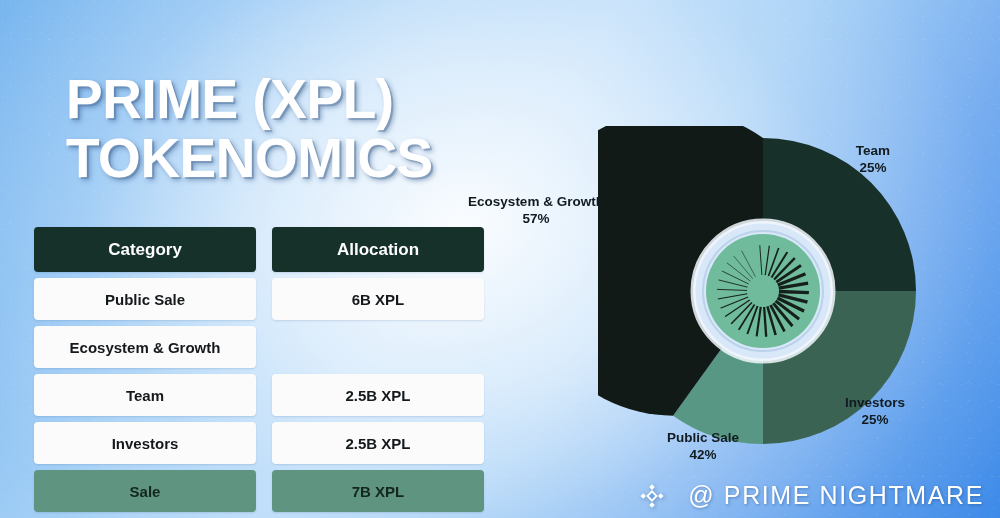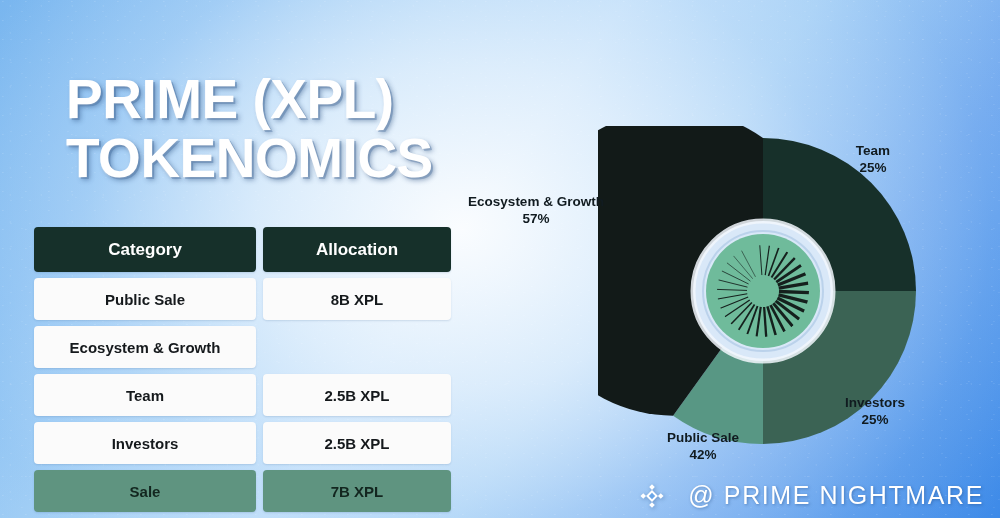--- a/index.html
+++ b/index.html
@@ -74,36 +74,36 @@
   
   #token-table {
     position: absolute;
     left: 34px;
     top: 227px;
     width: 450px;
     z-index: 5;
   }
   .trow {
     display: flex;
-    gap: 7px;
+    gap: 16px;
     margin-bottom: 6px;
   }
   .cell {
     height: 42px;
     display: flex;
     align-items: center;
     justify-content: center;
     border-radius: 4px;
     font-size: 15px;
     font-weight: bold;
     box-sizing: border-box;
     box-shadow: 0 1px 2px rgba(40,80,130,0.16);
   }
   .cell.cat  { width: 222px; }
-  .cell.alloc{ width: 188px; }
+  .cell.alloc{ width: 212px; }
 
   .trow.head .cell {
     background: #16302a;
     color: #ffffff;
     font-size: 17px;
     height: 45px;
   }
   .trow.body .cell {
     background: #fbfbfb;
     color: #15191c;
@@ -171,21 +171,21 @@
 
   <div id="token-table">
 
     <div class="trow head">
       <div class="cell cat">Category</div>
       <div class="cell alloc">Allocation</div>
     </div>
 
     <div class="trow body">
       <div class="cell cat">Public Sale</div>
-      <div class="cell alloc">8B XPL</div>
+      <div class="cell alloc">6B XPL</div>
     </div>
 
     <div class="trow body">
       <div class="cell cat">Ecosystem &amp; Growth</div>
     </div>
 
     <div class="trow body">
       <div class="cell cat">Team</div>
       <div class="cell alloc">2.5B XPL</div>
     </div>

